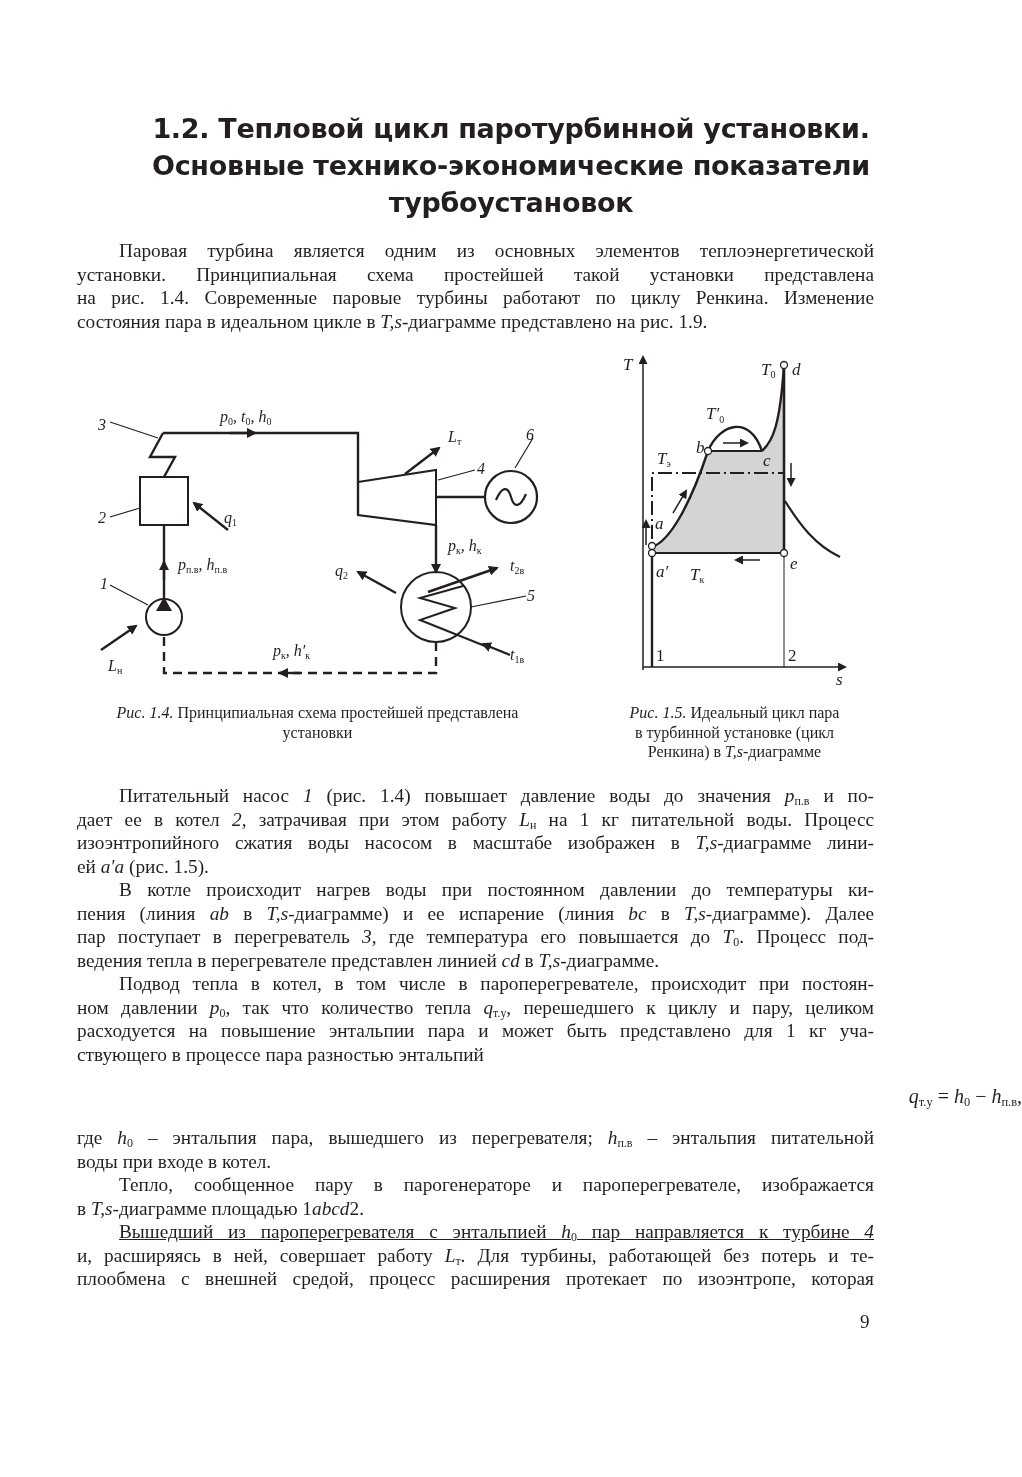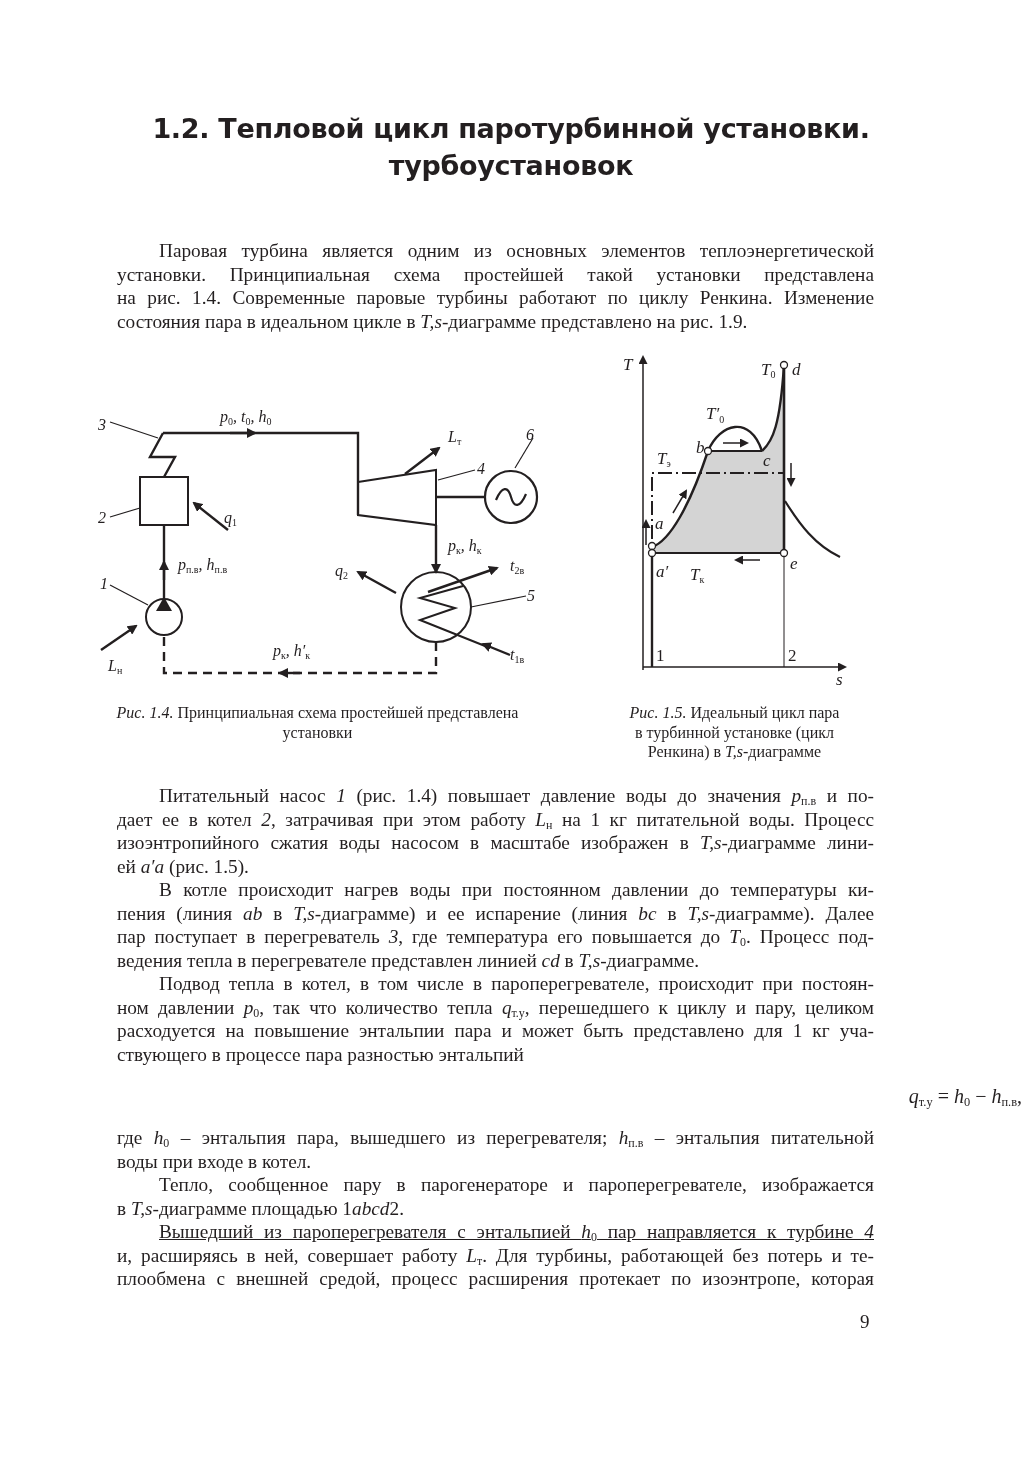--- a/index.html
+++ b/index.html
@@ -4,36 +4,37 @@
 <style>
   html, body { margin: 0; padding: 0; background: #ffffff; }
   body { width: 1022px; height: 1477px; position: relative; overflow: hidden;
          font-family: "Liberation Serif", "DejaVu Serif", serif; color: #231f20; }
   .title { position: absolute; left: 0; width: 1022px; top: 110px; text-align: center;
            font-family: "DejaVu Sans", "Liberation Sans", sans-serif; font-weight: bold;
            font-size: 27px; line-height: 37px; letter-spacing: -0.3px; }
   .title div { white-space: nowrap; }
   .para { position: absolute; left: 77px; width: 797px; font-size: 19.3px; line-height: 23.6px;
           text-align: justify; text-align-last: left; }
-  .para .line { display: block; text-align: justify; text-align-last: justify; white-space: nowrap; margin-left: 40px; }
+  .para .line { display: block; text-align: justify; text-align-last: justify; white-space: nowrap; }
   .para .last { text-align-last: left; }
   i { font-style: italic; }
   sub { font-size: 62%; vertical-align: -3px; line-height: 0; font-style: normal; }
   .fig { position: absolute; }
   .caption { position: absolute; font-size: 16px; line-height: 19.5px; text-align: center; }
   .caption i { font-style: italic; }
   .formula { position: absolute; left: 0; width: 1022px; top: 1085px; text-align: right; font-size: 20px; }
   .pagenum { position: absolute; left: 860px; top: 1311px; font-size: 19px; }
   svg text { font-family: "Liberation Serif", "DejaVu Serif", serif; fill: #231f20; }
 </style>
 </head>
 <body>
 
 <div class="title">
   <div>1.2. Тепловой цикл паротурбинной установки.</div>
+  <div>Основные технико-экономические показатели</div>
   <div>турбоустановок</div>
 </div>
 
 <div class="para" style="top:239px;">
   <span class="line" style="padding-left:42px;">Паровая турбина является одним из основных элементов теплоэнергетической</span>
   <span class="line">установки. Принципиальная схема простейшей такой установки представлена</span>
   <span class="line">на рис. 1.4. Современные паровые турбины работают по циклу Ренкина. Изменение</span>
   <span class="line last"><span>состояния пара в идеальном цикле в </span><i>T,s</i><span>-диаграмме представлено на рис. 1.9.</span></span>
 </div>
 

